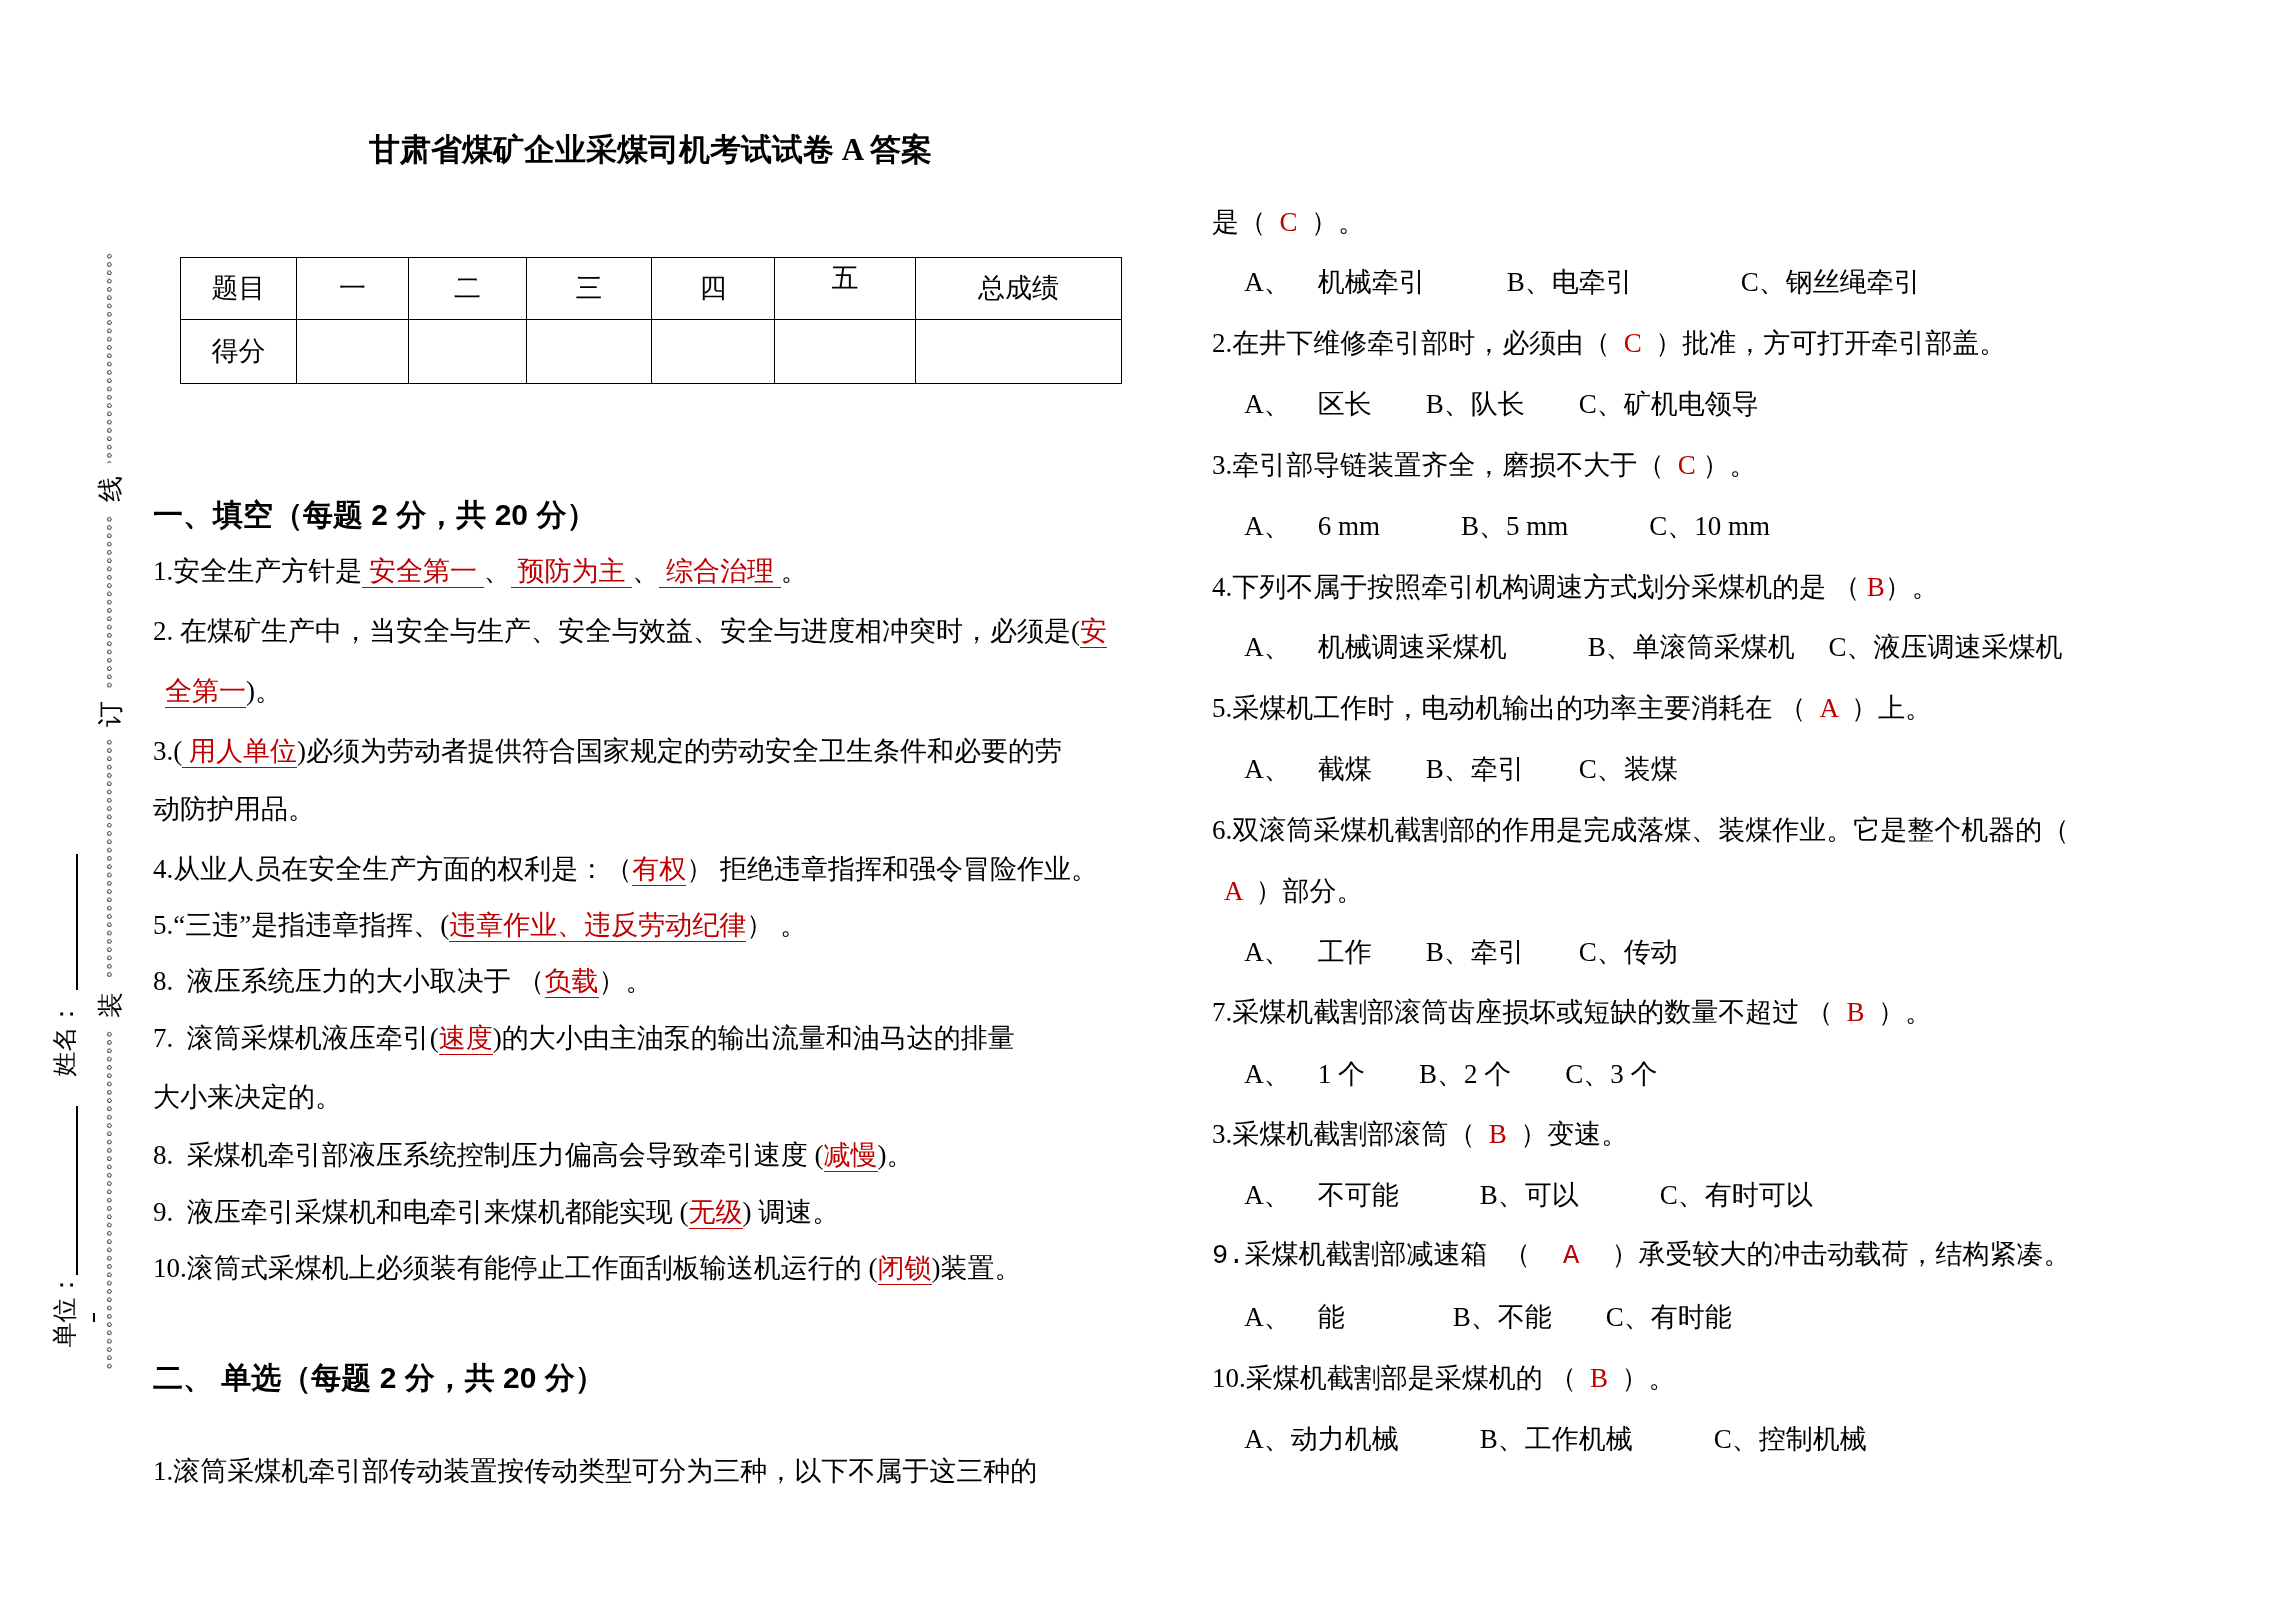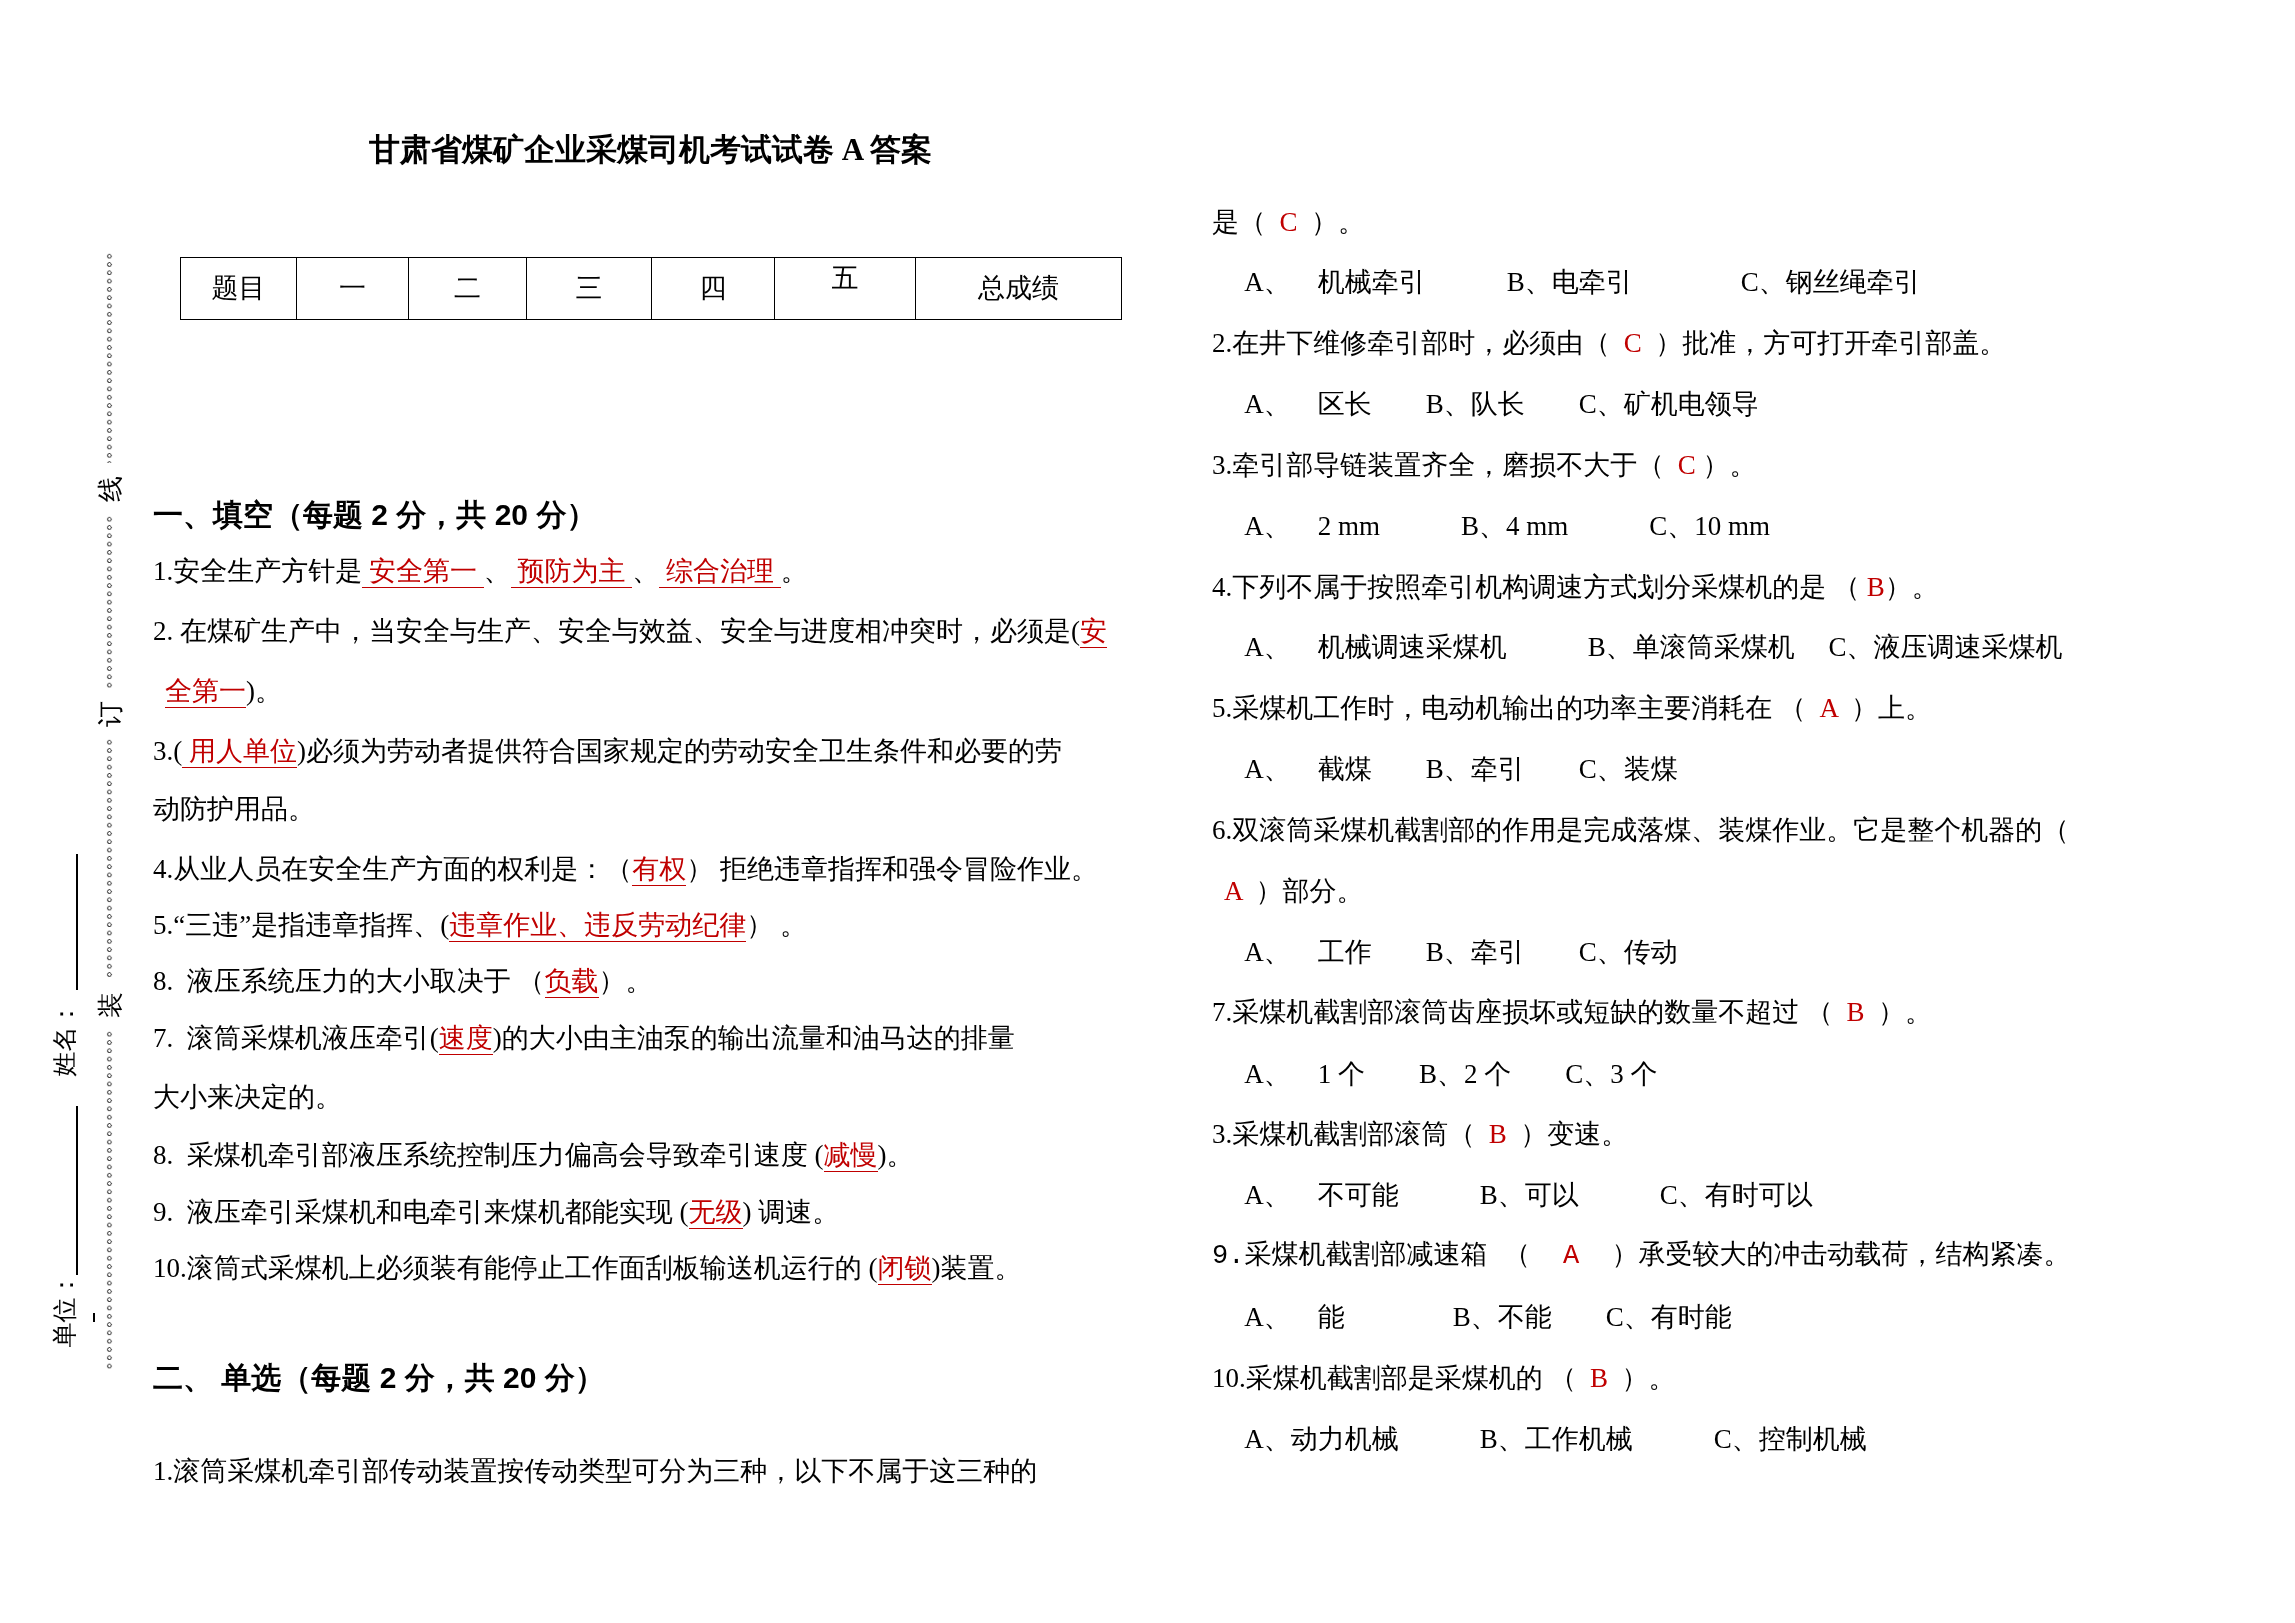--- a/index.html
+++ b/index.html
@@ -69,20 +69,29 @@
   <tbody>
       <tr class="r1">
     <td>题目</td>
     <td>一</td>
     <td>二</td>
     <td>三</td>
     <td>四</td>
     <td class="cell-top">五</td>
     <td>总成绩</td>
   </tr>
+  <tr class="r2">
+    <td>得分</td>
+    <td></td>
+    <td></td>
+    <td></td>
+    <td></td>
+    <td></td>
+    <td></td>
+  </tr>
 </tbody>
   </table>
 
 <div class="dotseg" style="left:106px;top:252px;height:211px;"></div>
 <div class="dotseg" style="left:106px;top:515px;height:175px;"></div>
 <div class="dotseg" style="left:106px;top:738px;height:242px;"></div>
 <div class="dotseg" style="left:106px;top:1030px;height:342px;"></div>
 
 <span class="bind-char" style="left:111px;top:489px;">线</span>
 <span class="bind-char" style="left:111px;top:714px;">订</span>
@@ -111,21 +120,21 @@
     <div class="line" style="left: 153px; top: 1249px;"><span>10.滚筒式采煤机上必须装有能停止工作面刮板输送机运行的 (</span><span class="ans ans-u">闭锁</span><span>)装置。</span></div>
     <div class="line sec-header" style="left: 153px; top: 1357px;"><span>二、 单选（每题 2 分，共 20 分）</span></div>
     <div class="line" style="left: 153px; top: 1452px;"><span>1.滚筒采煤机牵引部传动装置按传动类型可分为三种，以下不属于这三种的</span></div>
   </div>
 <div id="right-col">
     <div class="line" style="left: 1212px; top: 203px;"><span>是（  </span><span class="ans">C</span><span>  ）。</span></div>
     <div class="line" style="left: 1212px; top: 263px;"><span>　 A、　机械牵引　　　B、电牵引　　　　C、钢丝绳牵引</span></div>
     <div class="line" style="left: 1212px; top: 324px;"><span>2.在井下维修牵引部时，必须由（  </span><span class="ans">C</span><span>  ）批准，方可打开牵引部盖。</span></div>
     <div class="line" style="left: 1212px; top: 385px;"><span>　 A、　区长　　B、队长　　C、矿机电领导</span></div>
     <div class="line" style="left: 1212px; top: 446px;"><span>3.牵引部导链装置齐全，磨损不大于（  </span><span class="ans">C</span><span> ）。</span></div>
-    <div class="line" style="left: 1212px; top: 507px;"><span>　 A、　2 mm　　　B、4 mm　　　C、10 mm</span></div>
+    <div class="line" style="left: 1212px; top: 507px;"><span>　 A、　6 mm　　　B、5 mm　　　C、10 mm</span></div>
     <div class="line" style="left: 1212px; top: 568px;"><span>4.下列不属于按照牵引机构调速方式划分采煤机的是 （ </span><span class="ans">B</span><span>）。</span></div>
     <div class="line" style="left: 1212px; top: 628px;"><span>　 A、　机械调速采煤机　　　B、单滚筒采煤机　 C、液压调速采煤机</span></div>
     <div class="line" style="left: 1212px; top: 689px;"><span>5.采煤机工作时，电动机输出的功率主要消耗在 （  </span><span class="ans">A</span><span>  ）上。</span></div>
     <div class="line" style="left: 1212px; top: 750px;"><span>　 A、　截煤　　B、牵引　　C、装煤</span></div>
     <div class="line" style="left: 1212px; top: 811px;"><span>6.双滚筒采煤机截割部的作用是完成落煤、装煤作业。它是整个机器的（</span></div>
     <div class="line" style="left: 1212px; top: 872px;"><span>  </span><span class="ans">A</span><span>  ）部分。</span></div>
     <div class="line" style="left: 1212px; top: 933px;"><span>　 A、　工作　　B、牵引　　C、传动</span></div>
     <div class="line" style="left: 1212px; top: 993px;"><span>7.采煤机截割部滚筒齿座损坏或短缺的数量不超过 （  </span><span class="ans">B</span><span>  ）。</span></div>
     <div class="line" style="left: 1212px; top: 1055px;"><span>　 A、　1 个　　B、2 个　　C、3 个</span></div>
     <div class="line" style="left: 1212px; top: 1115px;"><span>3.采煤机截割部滚筒（  </span><span class="ans">B</span><span>  ）变速。</span></div>

